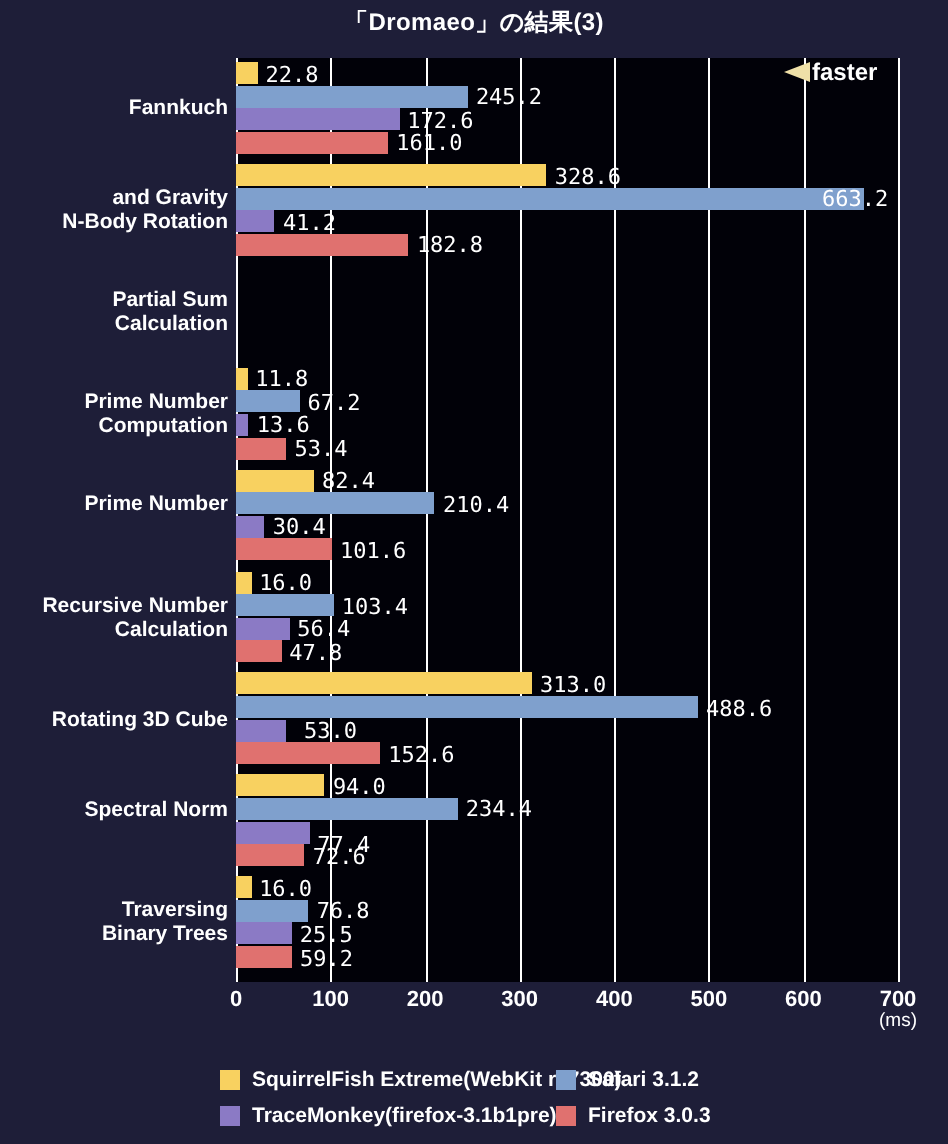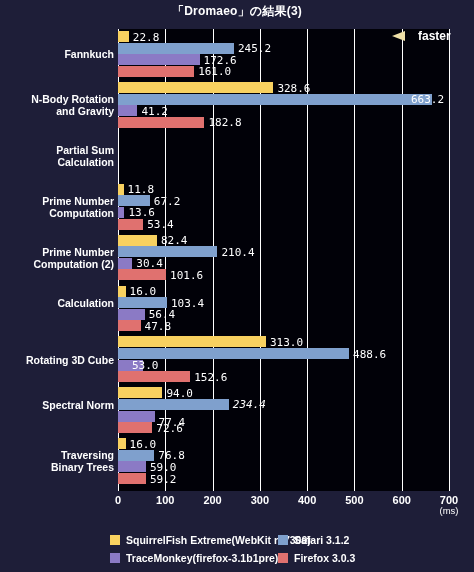--- a/index.html
+++ b/index.html
@@ -77,21 +77,21 @@
     position:absolute;left:392px;top:29px;height:14px;
     display:flex;align-items:center;gap:1px;
   }
   #faster .arrow{
     width:0;height:0;
     border-top:5px solid transparent;
     border-bottom:5px solid transparent;
     border-right:13px solid #efe0a8;
   }
   #faster .ftext{
-    font-size:12px;font-weight:bold;color:#ffffff;line-height:12px;margin-left:12px;
+    font-size:12px;font-weight:bold;color:#ffffff;line-height:12px;
   }
 
   
   #legend{
     position:absolute;left:110px;top:531px;width:364px;height:38px;
     display:grid;
     grid-template-columns:168px 1fr;
     grid-template-rows:18px 18px;
     align-items:center;
   }
@@ -108,36 +108,36 @@
 
 <div id="root">
 
   <div class="chart-title">「Dromaeo」の結果(3)</div>
 
   <div id="ycats">
       <div class="cat" style="top: 19.3444px;">
         <div>Fannkuch</div>
       </div>
       <div class="cat" style="top: 64.2333px;">
+        <div>and Gravity</div>
         <div>N-Body Rotation</div>
-        <div>and Gravity</div>
       </div>
       <div class="cat" style="top: 115.122px;">
         <div>Partial Sum</div>
         <div>Calculation</div>
       </div>
       <div class="cat" style="top: 166.011px;">
         <div>Prime Number</div>
         <div>Computation</div>
       </div>
       <div class="cat" style="top: 216.9px;">
         <div>Prime Number</div>
-        <div>Computation (2)</div>
       </div>
       <div class="cat" style="top: 267.789px;">
+        <div>Recursive Number</div>
         <div>Calculation</div>
       </div>
       <div class="cat" style="top: 324.678px;">
         <div>Rotating 3D Cube</div>
       </div>
       <div class="cat" style="top: 369.567px;">
         <div>Spectral Norm</div>
       </div>
       <div class="cat" style="top: 420.456px;">
         <div>Traversing</div>
@@ -203,41 +203,41 @@
         <div class="vlabel" style="top: 23.7px; left: 30.6691px;">56.4</div>
         <div class="bar s3" style="top: 34.8px; width: 22.6026px;"></div>
         <div class="vlabel" style="top: 35.3px; left: 26.6026px;">47.8</div>
       </div>
       <div class="group" style="top: 307.478px; height: 46.4px;">
         <div class="bar s0" style="top: 0px; width: 148.004px;"></div>
         <div class="vlabel" style="top: 0.5px; left: 152.004px;">313.0</div>
         <div class="bar s1" style="top: 11.6px; width: 231.038px;"></div>
         <div class="vlabel" style="top: 12.1px; left: 235.038px;">488.6</div>
         <div class="bar s2" style="top: 23.2px; width: 25.0614px;"></div>
-        <div class="vlabel" style="top: 23.7px; left: 14px;">53.0</div>
+        <div class="vlabel" style="top: 23.7px; left: 34px;">53.0</div>
         <div class="bar s3" style="top: 34.8px; width: 72.158px;"></div>
         <div class="vlabel" style="top: 35.3px; left: 76.158px;">152.6</div>
       </div>
       <div class="group" style="top: 358.367px; height: 46.4px;">
         <div class="bar s0" style="top: 0px; width: 44.4486px;"></div>
         <div class="vlabel" style="top: 0.5px; left: 48.4486px;">94.0</div>
         <div class="bar s1" style="top: 11.6px; width: 110.838px;"></div>
-        <div class="vlabel" style="top: 12.1px; left: 114.838px; font-style: italic;">234.4</div>
+        <div class="vlabel" style="top: 12.1px; left: 114.838px;">234.4</div>
         <div class="bar s2" style="top: 23.2px; width: 36.5991px;"></div>
         <div class="vlabel" style="top: 30px; left: 40.5991px;">77.4</div>
         <div class="bar s3" style="top: 34.8px; width: 34.3294px;"></div>
         <div class="vlabel" style="top: 35.3px; left: 38.3294px;">72.6</div>
       </div>
       <div class="group" style="top: 409.256px; height: 46.4px;">
         <div class="bar s0" style="top: 0px; width: 7.56571px;"></div>
         <div class="vlabel" style="top: 0.5px; left: 11.5657px;">16.0</div>
         <div class="bar s1" style="top: 11.6px; width: 36.3154px;"></div>
         <div class="vlabel" style="top: 12.1px; left: 40.3154px;">76.8</div>
         <div class="bar s2" style="top: 23.2px; width: 27.8986px;"></div>
-        <div class="vlabel" style="top: 23.7px; left: 31.8986px;">59.0</div>
+        <div class="vlabel" style="top: 23.7px; left: 31.8986px;">25.5</div>
         <div class="bar s3" style="top: 34.8px; width: 27.9931px;"></div>
         <div class="vlabel" style="top: 35.3px; left: 31.9931px;">59.2</div>
       </div>
     </div>
 
   <div id="faster">
     <span class="arrow"></span>
     <span class="ftext">faster</span>
   </div>
 

